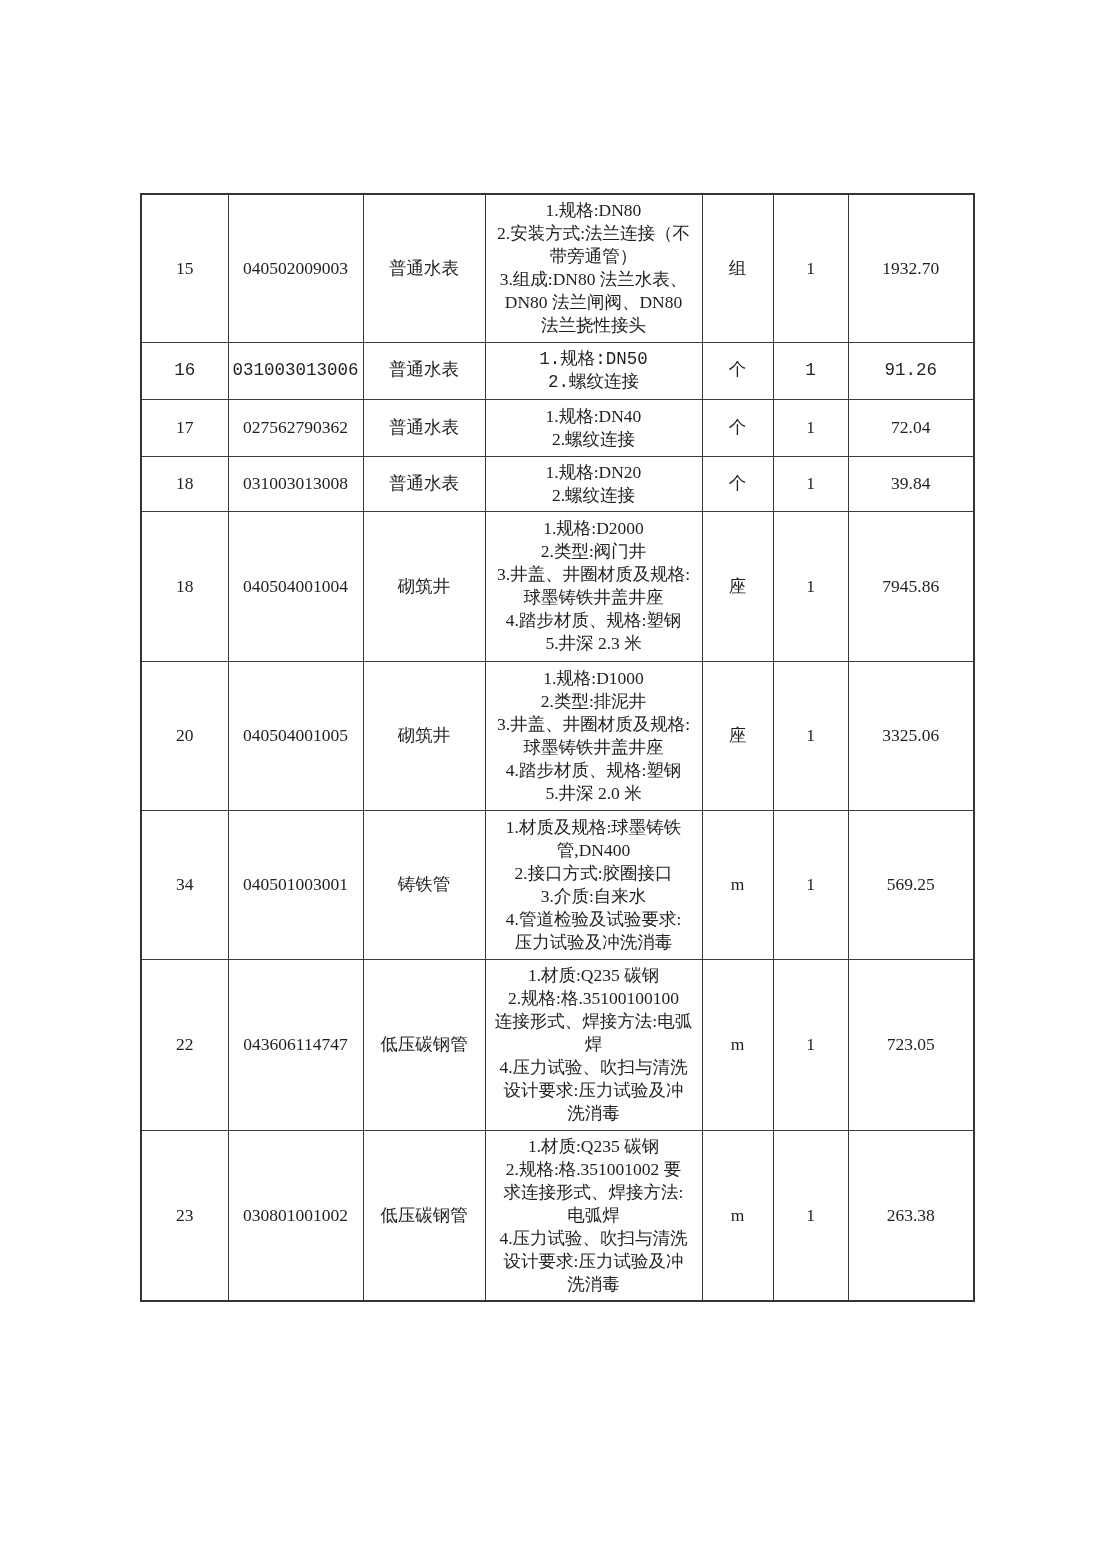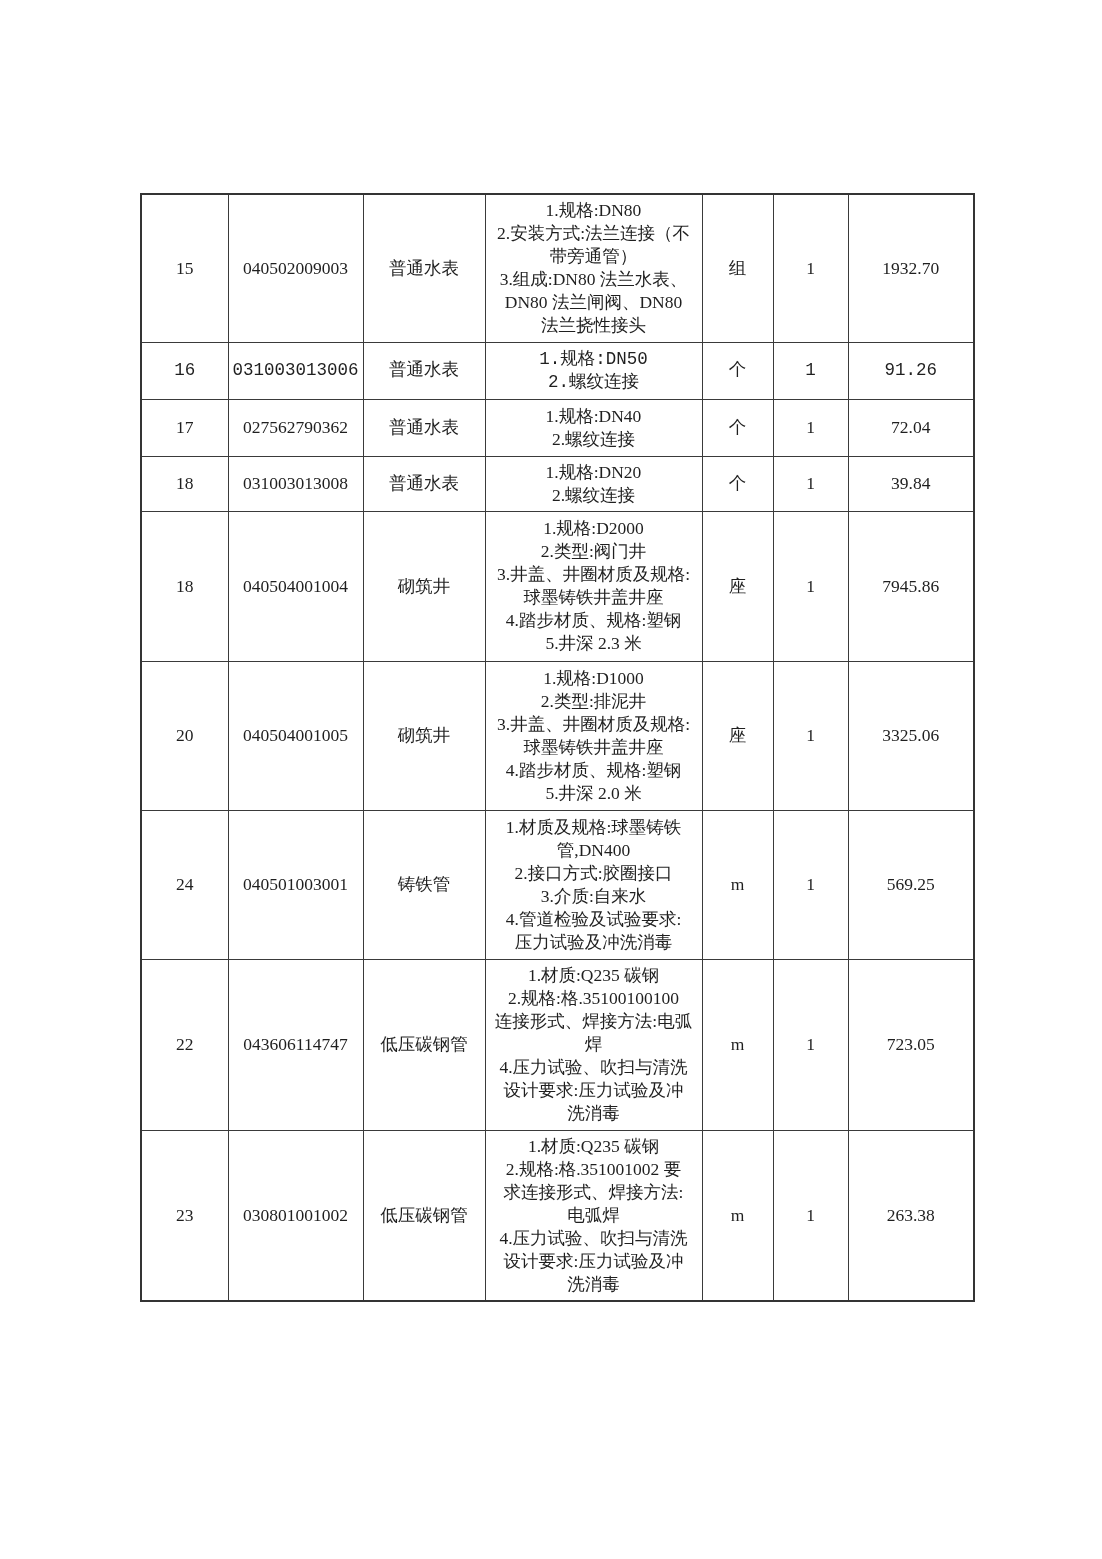--- a/index.html
+++ b/index.html
@@ -131,21 +131,21 @@
 2.类型:排泥井
 3.井盖、井圈材质及规格:
 球墨铸铁井盖井座
 4.踏步材质、规格:塑钢
 5.井深 2.0 米</td>
         <td>座</td>
         <td>1</td>
         <td>3325.06</td>
       </tr>
       <tr class="r6">
-        <td>24</td>
+        <td>34</td>
         <td>040501003001</td>
         <td>铸铁管</td>
         <td class="desc">1.材质及规格:球墨铸铁
 管,DN400
 2.接口方式:胶圈接口
 3.介质:自来水
 4.管道检验及试验要求:
 压力试验及冲洗消毒</td>
         <td>m</td>
         <td>1</td>

